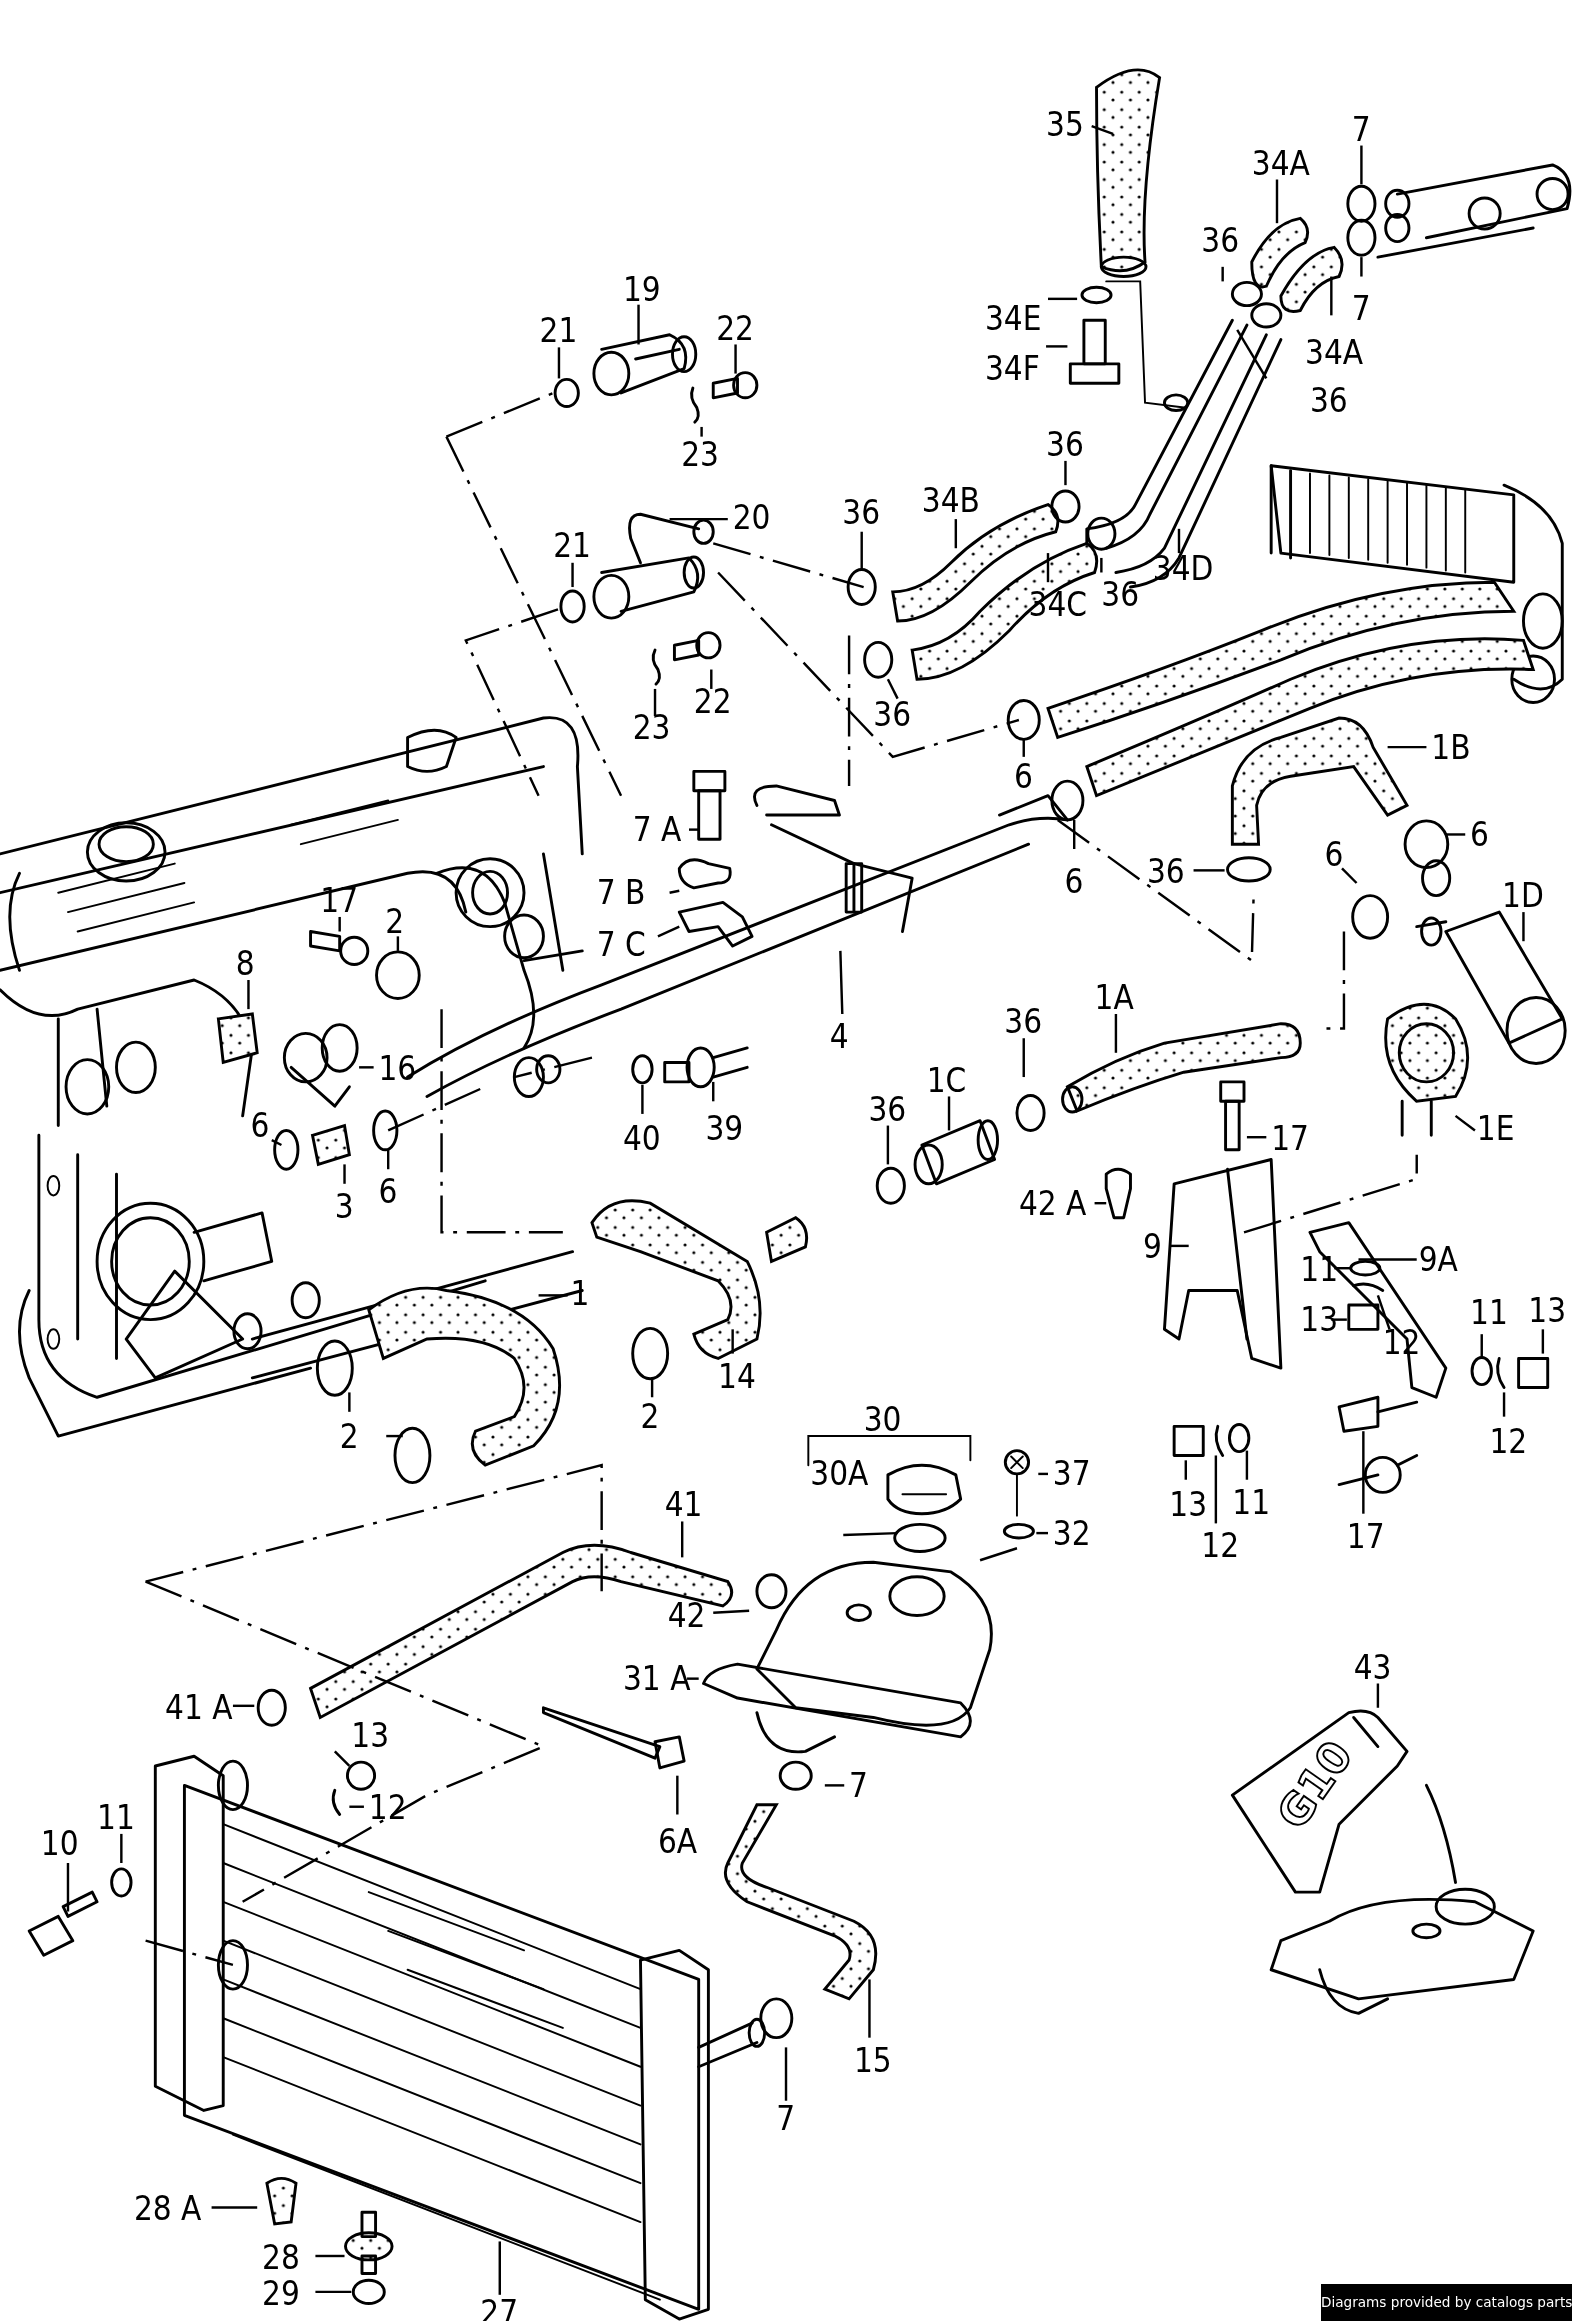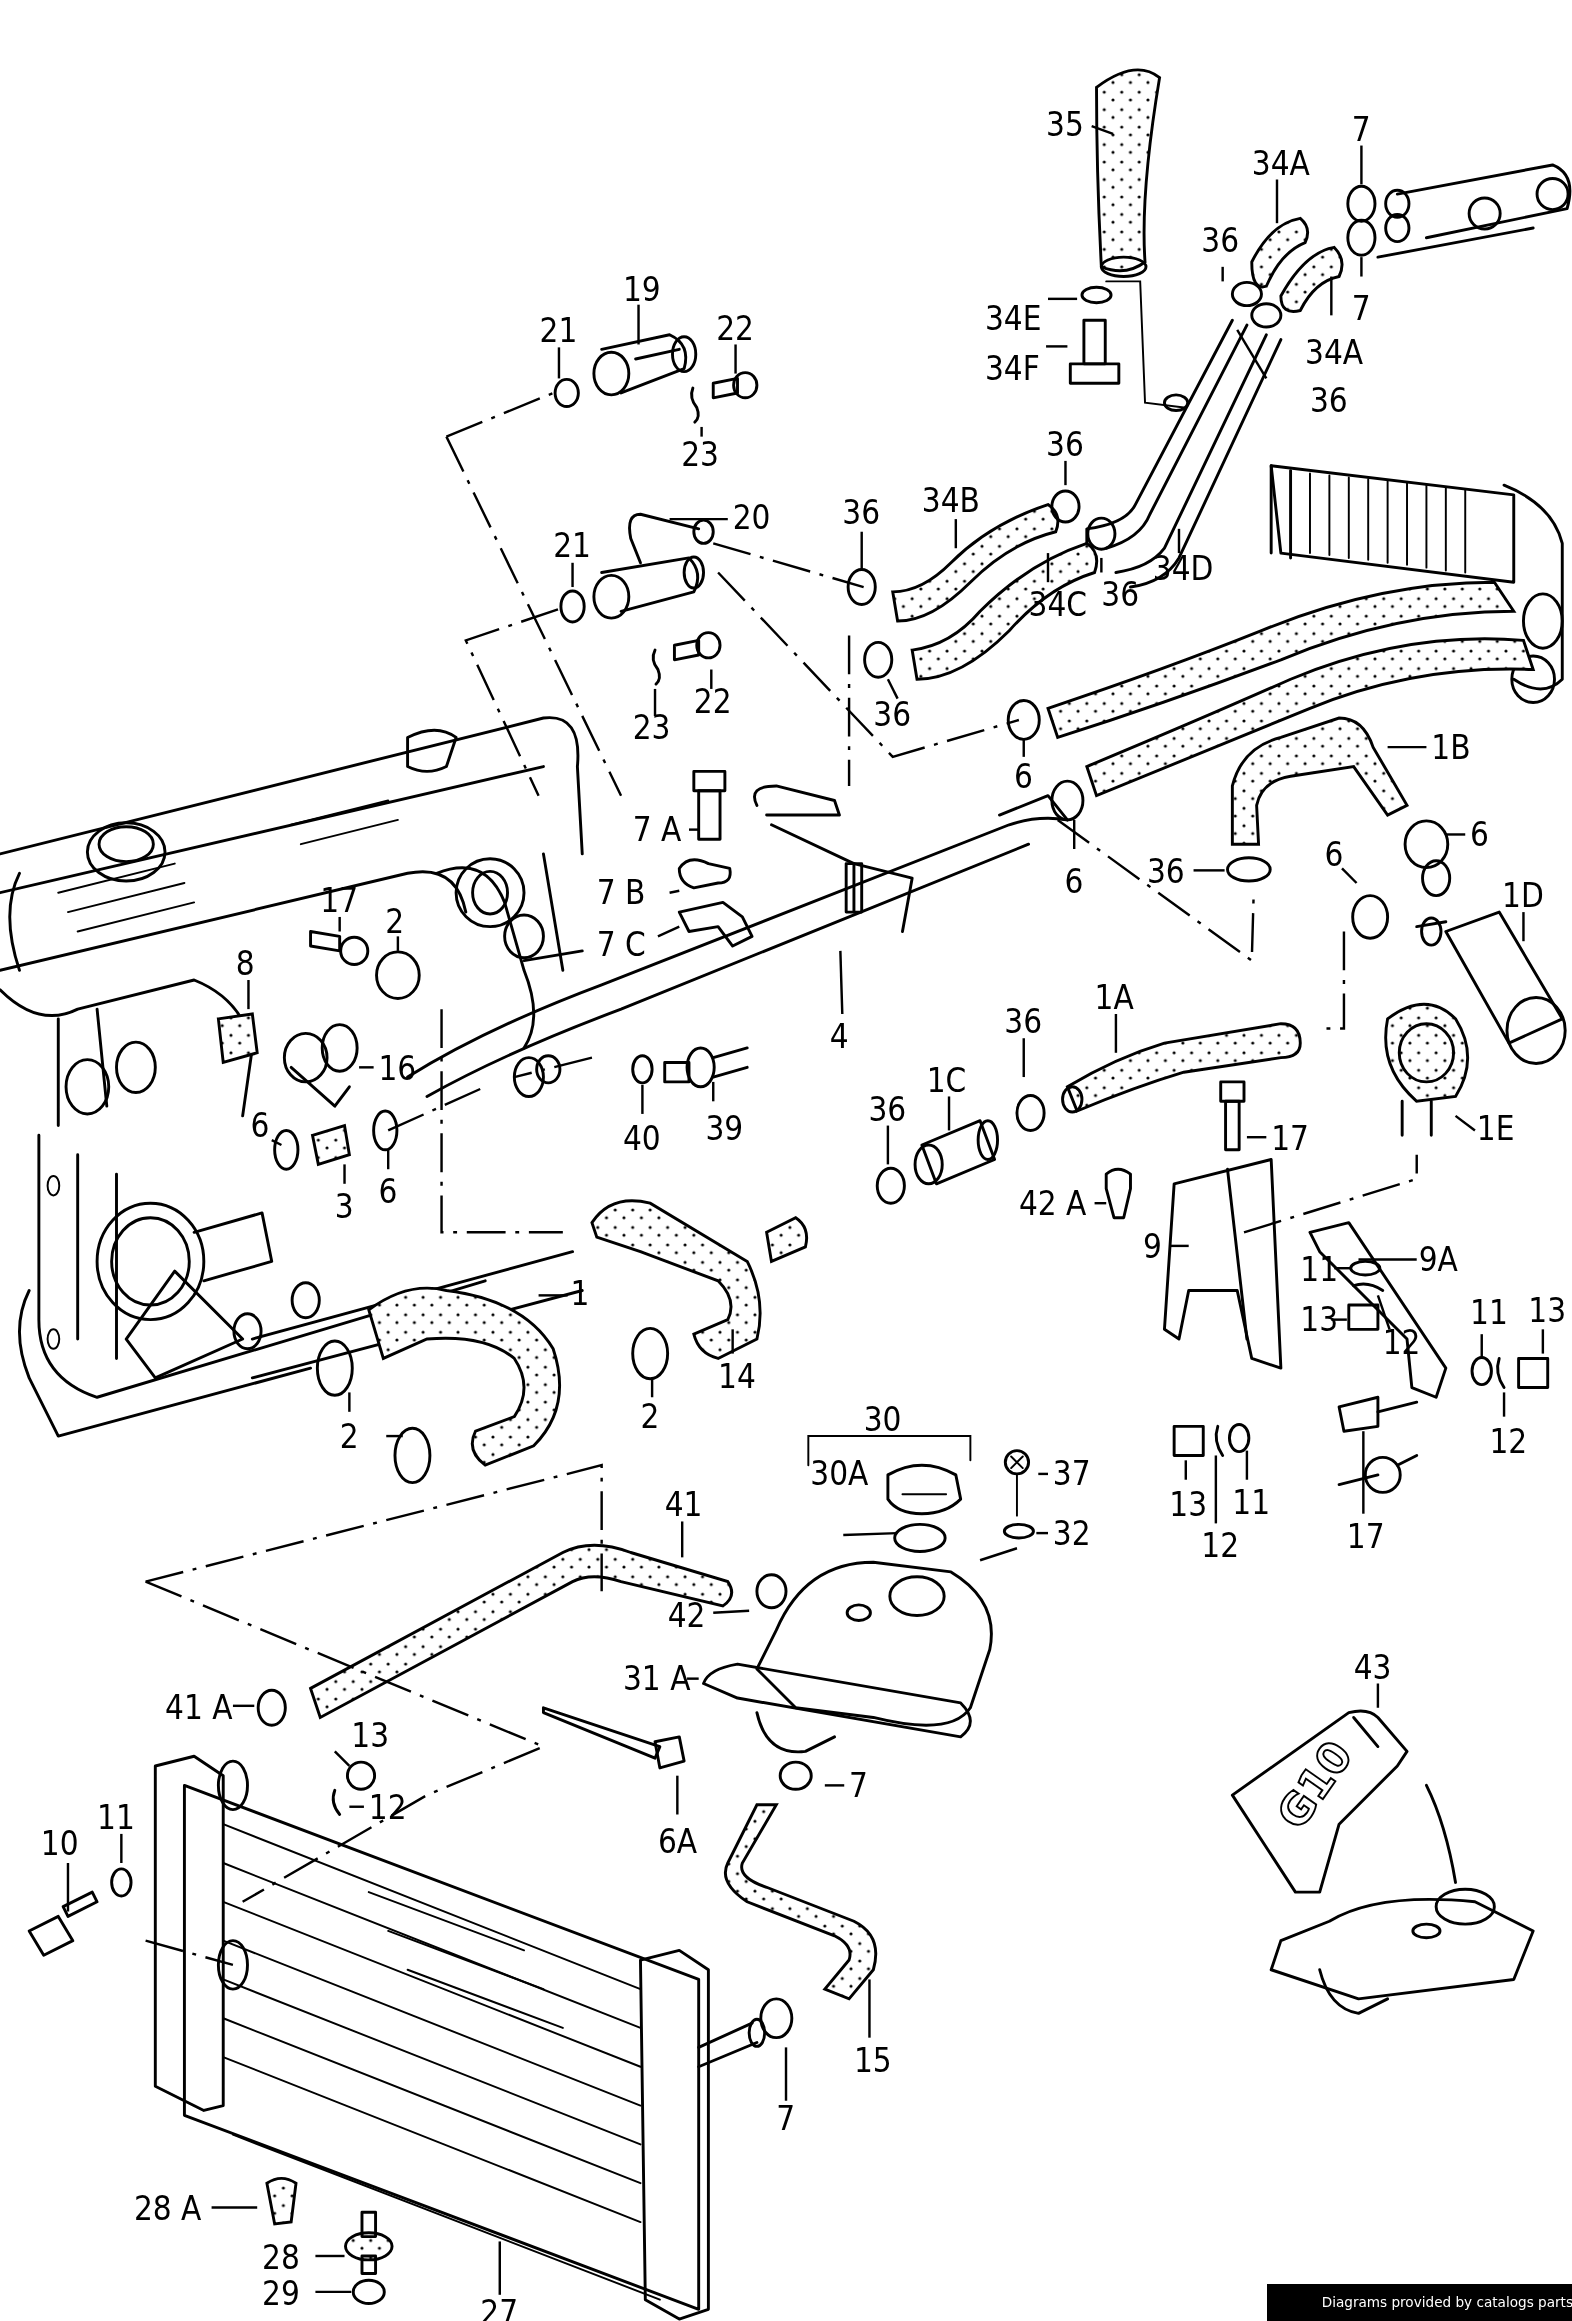--- a/index.html
+++ b/index.html
@@ -5,22 +5,22 @@
   html,body{margin:0;padding:0;background:#ffffff;}
   body{width:1573px;height:2321px;position:relative;overflow:hidden;font-family:"DejaVu Sans",sans-serif;}
   #diagram{position:absolute;left:0;top:0;width:1573px;height:2321px;}
   .ln{stroke:#000;stroke-width:3;fill:none;stroke-linecap:round;stroke-linejoin:round;}
   .thin{stroke:#000;stroke-width:2;fill:none;stroke-linecap:round;}
   .dash{stroke:#000;stroke-width:2.5;fill:none;stroke-dasharray:40 10 4 10;}
   .hose{stroke:#000;stroke-width:3;fill:#fff;}
   .dot{fill:url(#dots);}
   .lbl{font-family:"DejaVu Sans",sans-serif;font-size:34px;fill:#000;font-stretch:condensed;}
   .leader{stroke:#000;stroke-width:2.5;}
-  #credit{position:absolute;right:0;bottom:0;width:306px;height:37px;background:#000;color:#fff;
-          font-family:"DejaVu Sans",sans-serif;font-size:13.6px;line-height:37px;text-align:right;}
+  #credit{position:absolute;right:0;bottom:0;width:252px;height:37px;background:#000;color:#fff;
+          font-family:"DejaVu Sans",sans-serif;font-size:13.6px;line-height:37px;text-align:left;}
 </style>
 </head>
 <body>
 
 <svg id="diagram" viewBox="0 0 1621 2392" xmlns="http://www.w3.org/2000/svg">
   <defs>
     <pattern id="dots" width="18" height="18" patternUnits="userSpaceOnUse">
       <rect width="18" height="18" fill="#fff"></rect>
       <circle cx="4" cy="5" r="1.6" fill="#000"></circle>
       <circle cx="13" cy="13" r="1.6" fill="#000"></circle>

